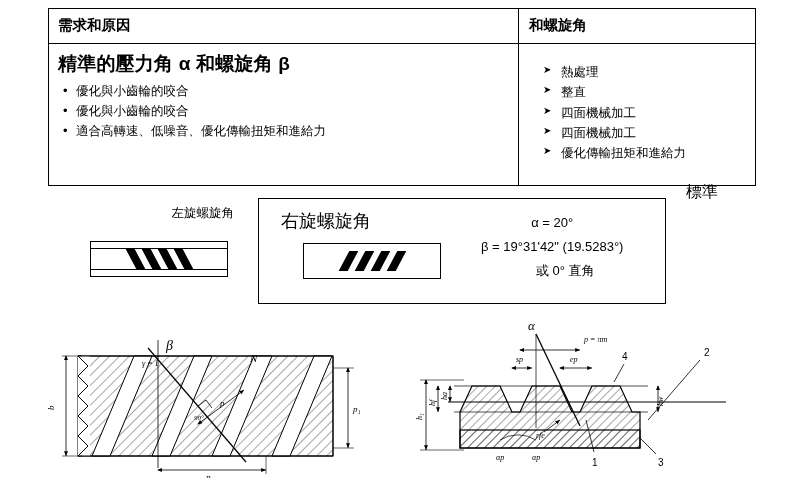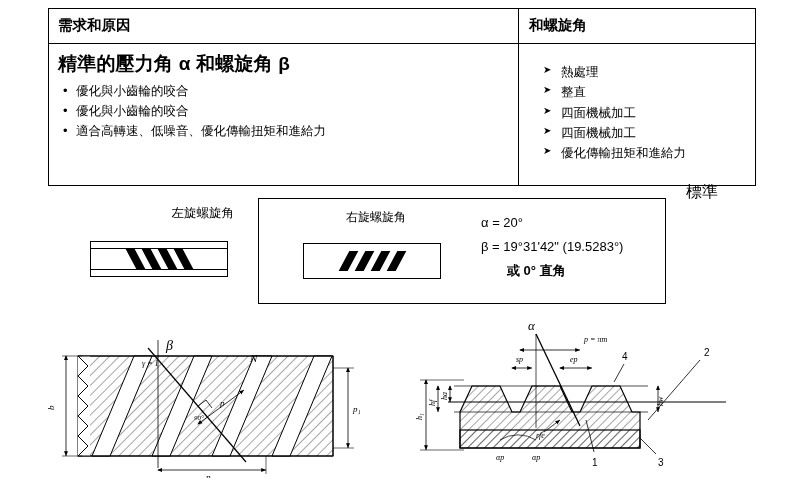--- a/index.html
+++ b/index.html
@@ -139,41 +139,42 @@
     width: 406px;
     height: 104px;
     border: 1px solid #000;
     background: #fff;
   }
   .rh-title {
     position: absolute;
     left: 22px;
     top: 10px;
     width: 190px;
-    text-align: center;
-    font-size: 12px;
+    text-align: left;
+    font-size: 18px;
   }
   .rh-strip {
     position: absolute;
     left: 44px;
     top: 44px;
     width: 136px;
     height: 34px;
     border: 1px solid #000;
     overflow: hidden;
   }
   .params {
     position: absolute;
     left: 222px;
     top: 12px;
     font-size: 13px;
     line-height: 1.85;
+    text-align: center;
   }
   .params .pline { white-space: nowrap; }
-  .params .indent { padding-left: 26px; font-weight: bold; }
+  .params .indent { padding-left: 26px; }
 
   
   .dwg-left {
     position: absolute;
     left: 48px;
     top: 328px;
     width: 330px;
     height: 150px;
   }
   .dwg-right {

